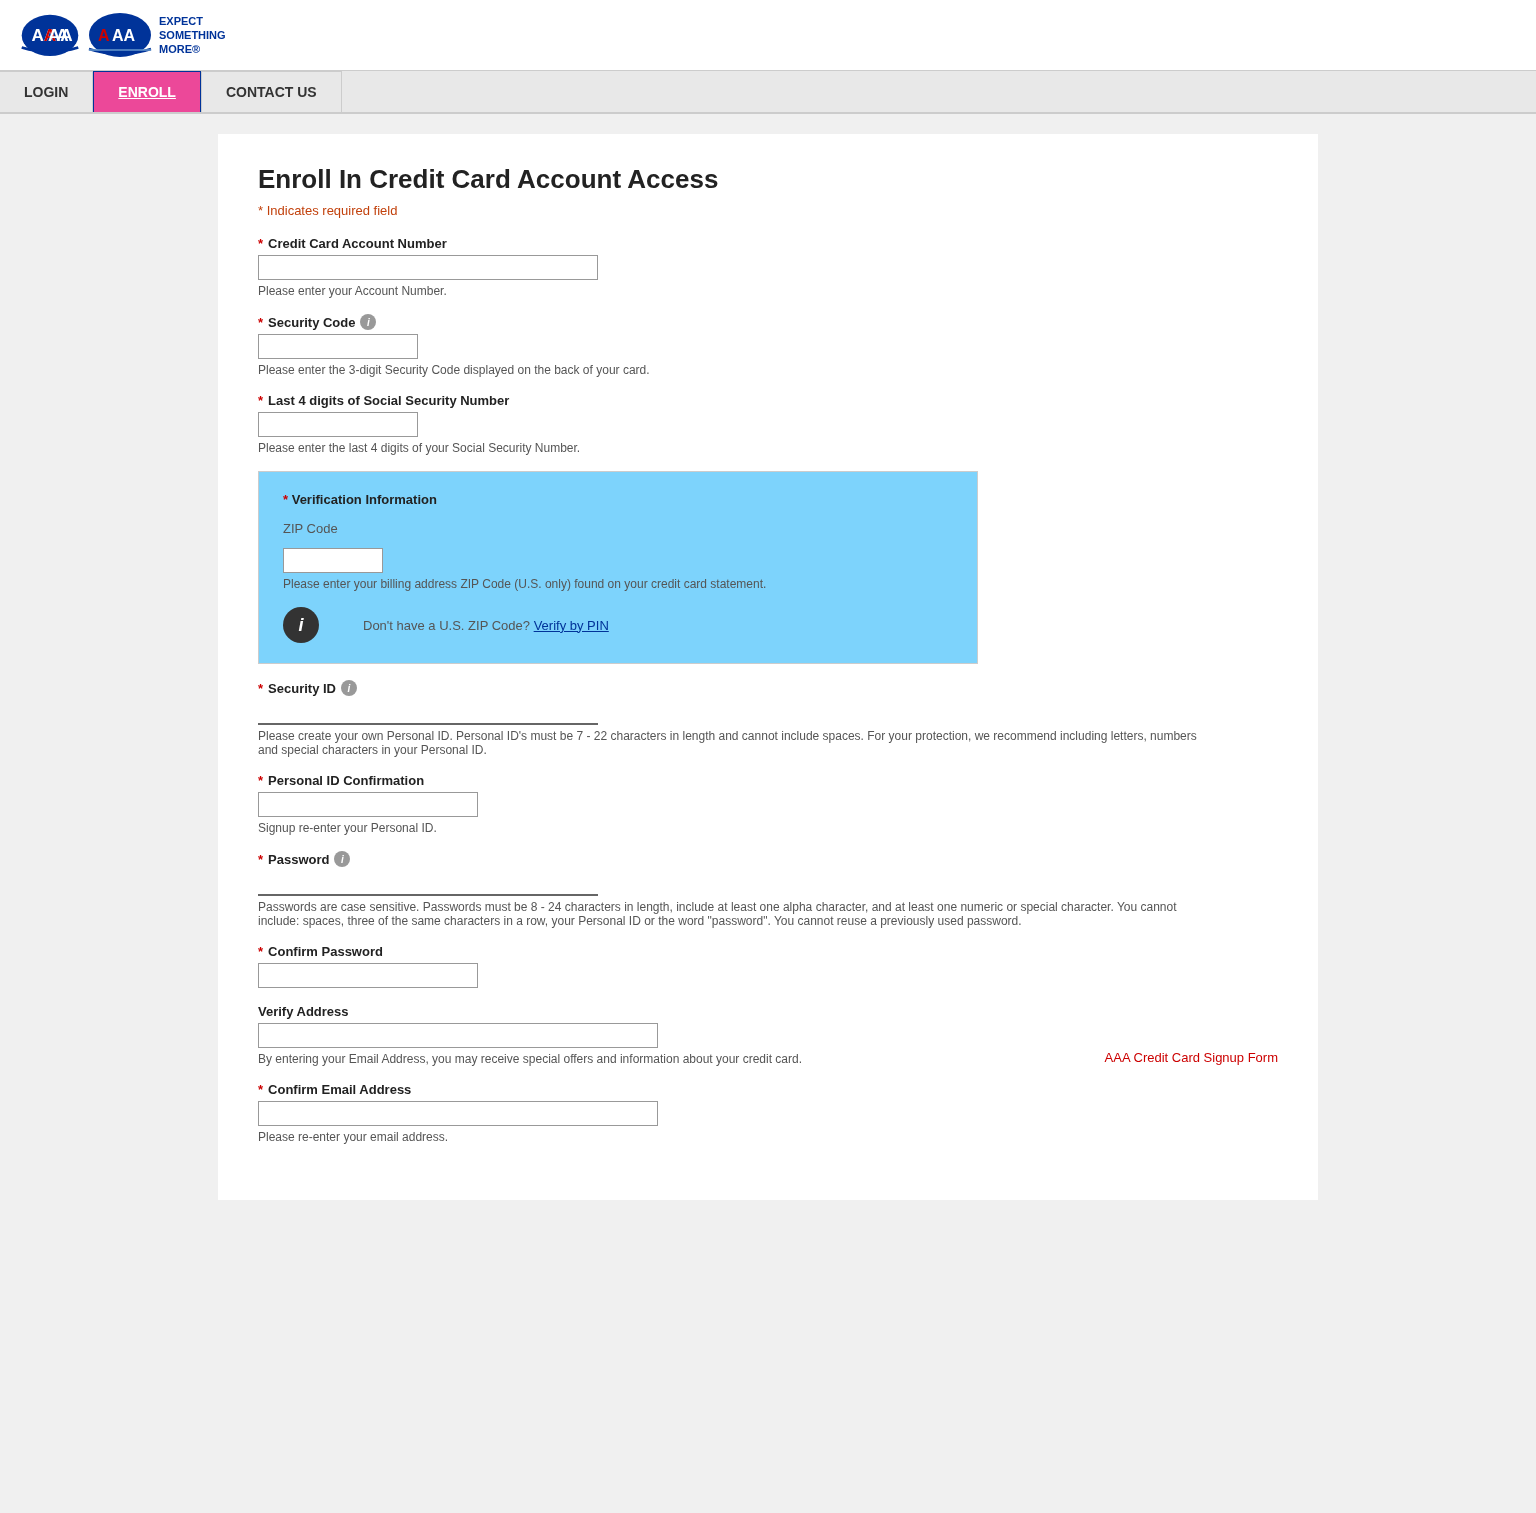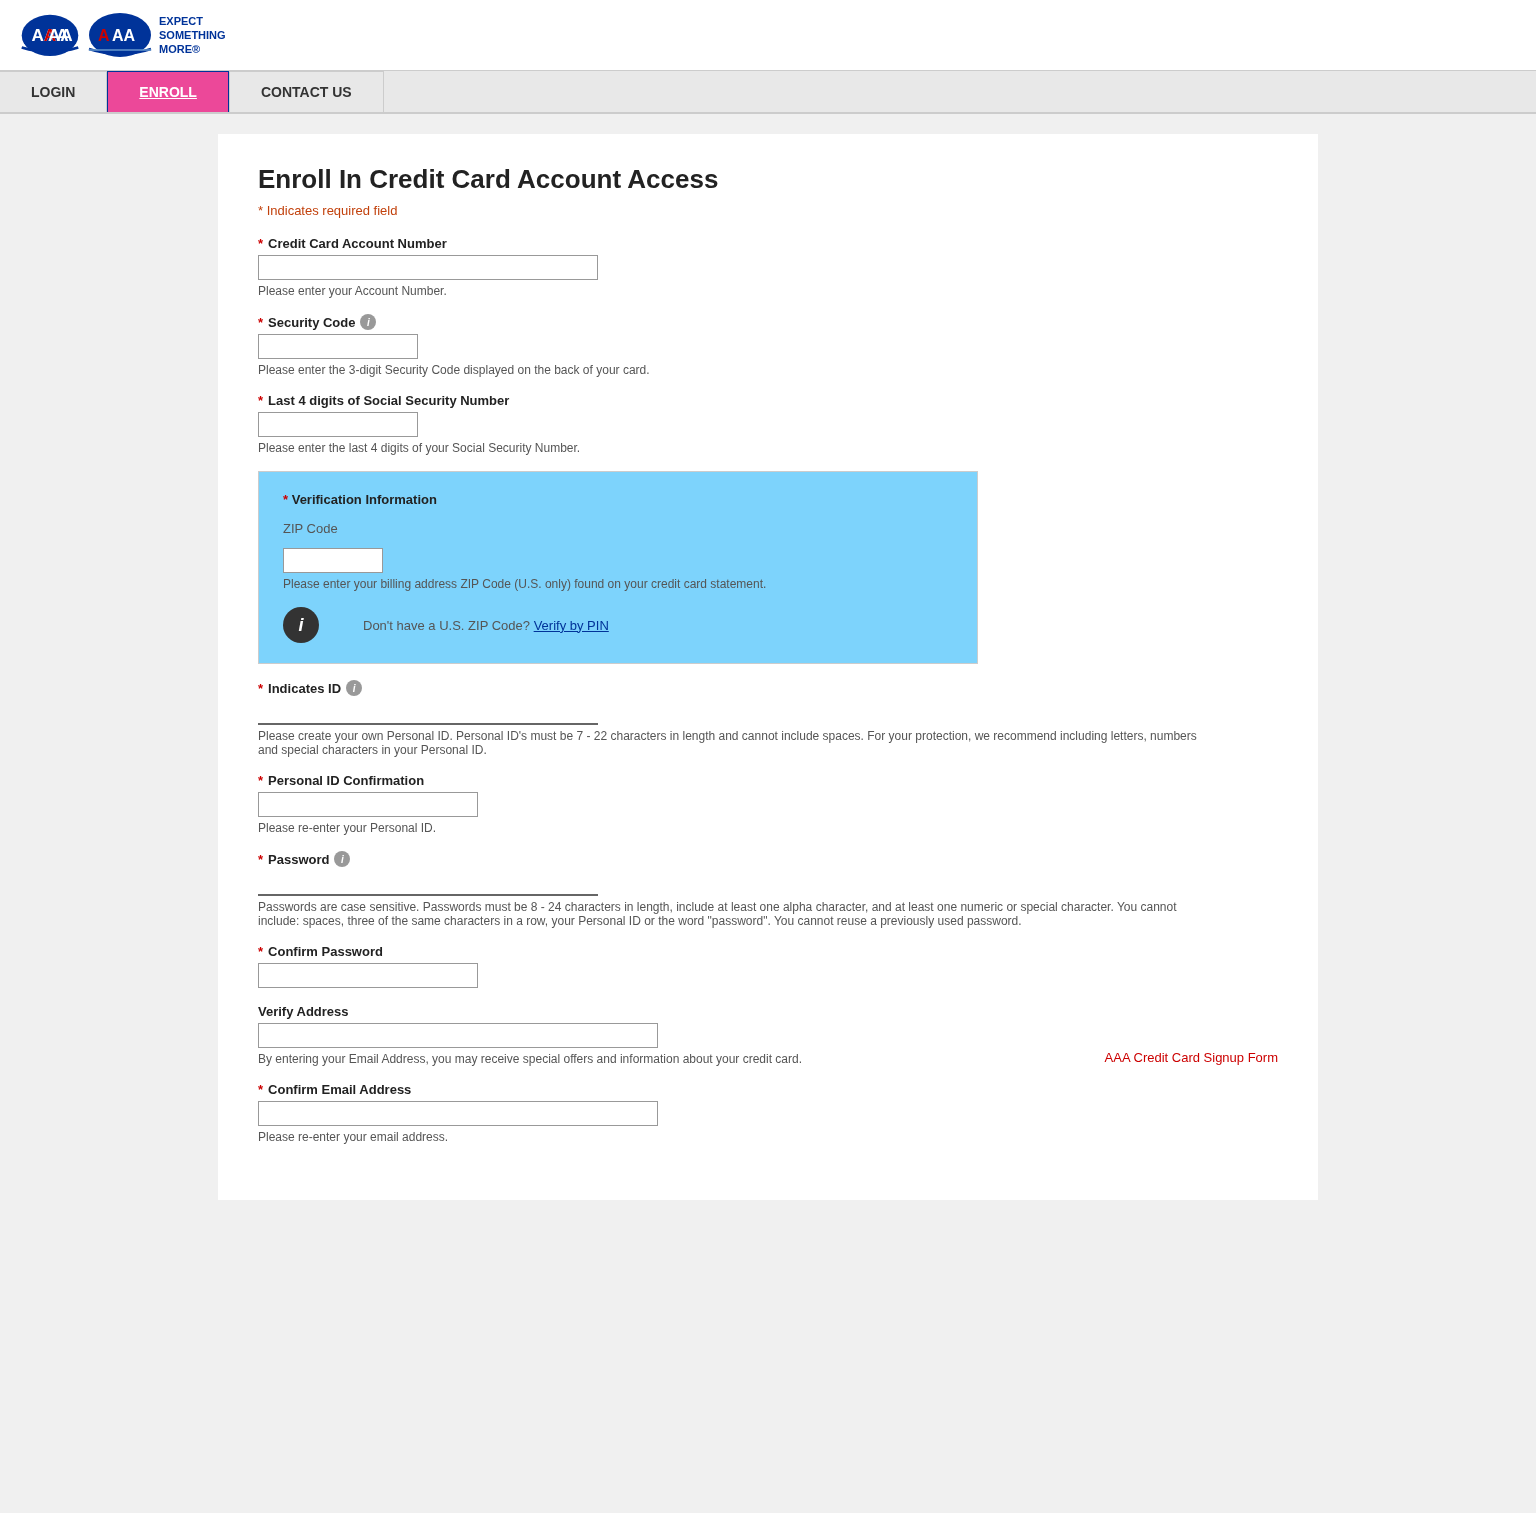--- a/index.html
+++ b/index.html
@@ -6,21 +6,21 @@
     body { font-family: Arial, sans-serif; font-size: 14px; background: #f0f0f0; color: #333; }
 
     
     .header { background: #fff; border-bottom: 1px solid #ccc; padding: 10px 20px; display: flex; align-items: center; }
     .logo-area { display: flex; align-items: center; gap: 8px; }
     .aaa-logo { width: 60px; height: 50px; }
     .logo-text { font-size: 11px; color: #003399; font-weight: bold; line-height: 1.3; }
 
     
     .nav { background: #e8e8e8; border-bottom: 2px solid #ccc; display: flex; padding: 0; }
-    .nav-item { padding: 12px 31px; font-size: 14px; font-weight: bold; cursor: pointer; border: 1px solid #ccc; border-bottom: none; text-decoration: none; color: #333; background: #e8e8e8; }
+    .nav-item { padding: 12px 24px; font-size: 14px; font-weight: bold; cursor: pointer; border: 1px solid #ccc; border-bottom: none; text-decoration: none; color: #333; background: #e8e8e8; }
     .nav-item:first-child { border-left: none; }
     .nav-item.active { background: #ec4899; color: #fff; border-color: #003399; text-decoration: underline; }
 
     
     .content { background: #fff; margin: 20px auto; max-width: 1100px; padding: 30px 40px 40px 40px; }
     .page-title { font-size: 26px; font-weight: bold; color: #222; margin-bottom: 8px; }
     .required-note { color: #c2410c; font-size: 13px; margin-bottom: 18px; }
 
     .field-group { margin-bottom: 16px; }
     .field-label { font-weight: bold; font-size: 13px; color: #222; margin-bottom: 4px; display: flex; align-items: center; gap: 5px; }
@@ -151,34 +151,34 @@
       <div class="info-text">
         <span>Don't have a U.S. ZIP Code?</span>
         <a class="verify-link">Verify by PIN</a>
       </div>
     </div>
   </div>
 
   <div class="field-group">
     <div class="field-label">
       <span class="required-star">*</span>
-      <span>Indicates ID</span>
+      <span>Security ID</span>
       <span class="help-icon">i</span>
     </div>
     <input type="text" class="field-input-underline wide" style="">
     <div class="field-help" style="max-width:940px;">Please create your own Personal ID. Personal ID's must be 7 - 22 characters in length and cannot include spaces. For your protection, we recommend including letters, numbers and special characters in your Personal ID.</div>
   </div>
 
   <div class="field-group">
     <div class="field-label">
       <span class="required-star">*</span>
       <span>Personal ID Confirmation</span>
     </div>
     <input type="text" class="field-input short" style="">
-    <div class="field-help">Please re-enter your Personal ID.</div>
+    <div class="field-help">Signup re-enter your Personal ID.</div>
   </div>
 
   <div class="field-group">
     <div class="field-label">
       <span class="required-star">*</span>
       <span>Password</span>
       <span class="help-icon">i</span>
     </div>
     <input type="password" class="field-input-underline wide" style="">
     <div class="field-help" style="max-width:940px;">Passwords are case sensitive. Passwords must be 8 - 24 characters in length, include at least one alpha character, and at least one numeric or special character. You cannot include: spaces, three of the same characters in a row, your Personal ID or the word "password". You cannot reuse a previously used password.</div>

